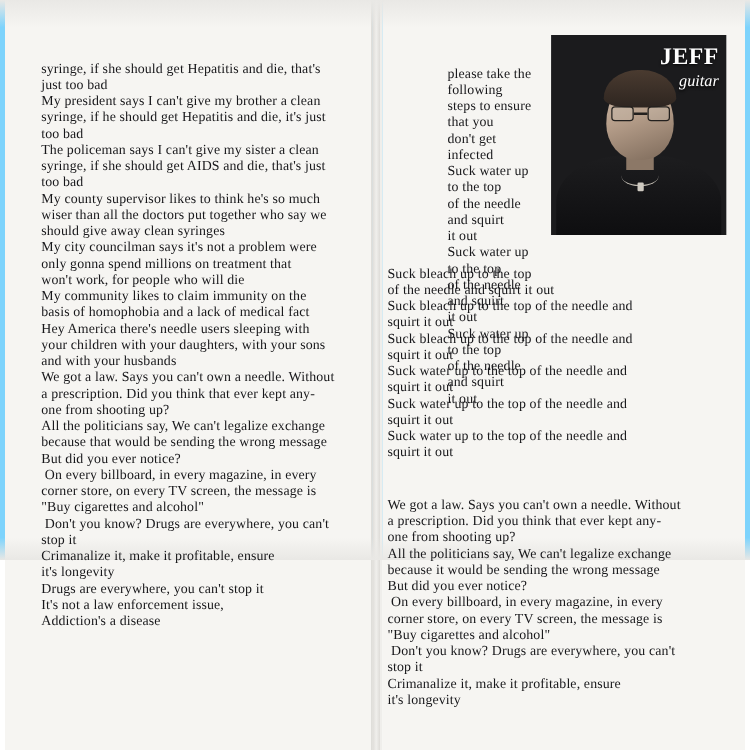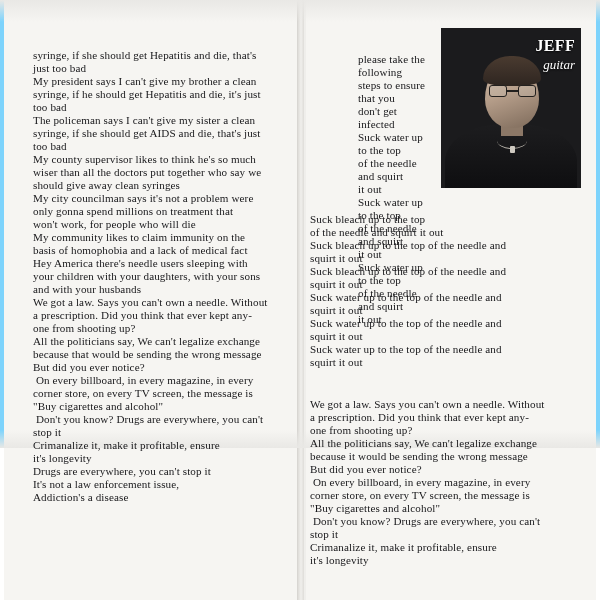--- a/index.html
+++ b/index.html
@@ -191,21 +191,21 @@
   .photo-label {
     position: absolute;
     right: 6px;
     top: 8px;
     text-align: right;
     color: #ffffff;
   }
   .photo-name {
     font-family: "Liberation Serif", serif;
     font-weight: bold;
-    font-size: 16px;
+    font-size: 19px;
     line-height: 20px;
     letter-spacing: 0.02em;
     text-shadow: 0 1px 2px rgba(0,0,0,0.8);
   }
   .photo-role {
     font-family: "Liberation Serif", serif;
     font-style: italic;
     font-size: 13px;
     line-height: 15px;
     margin-top: 1px;

